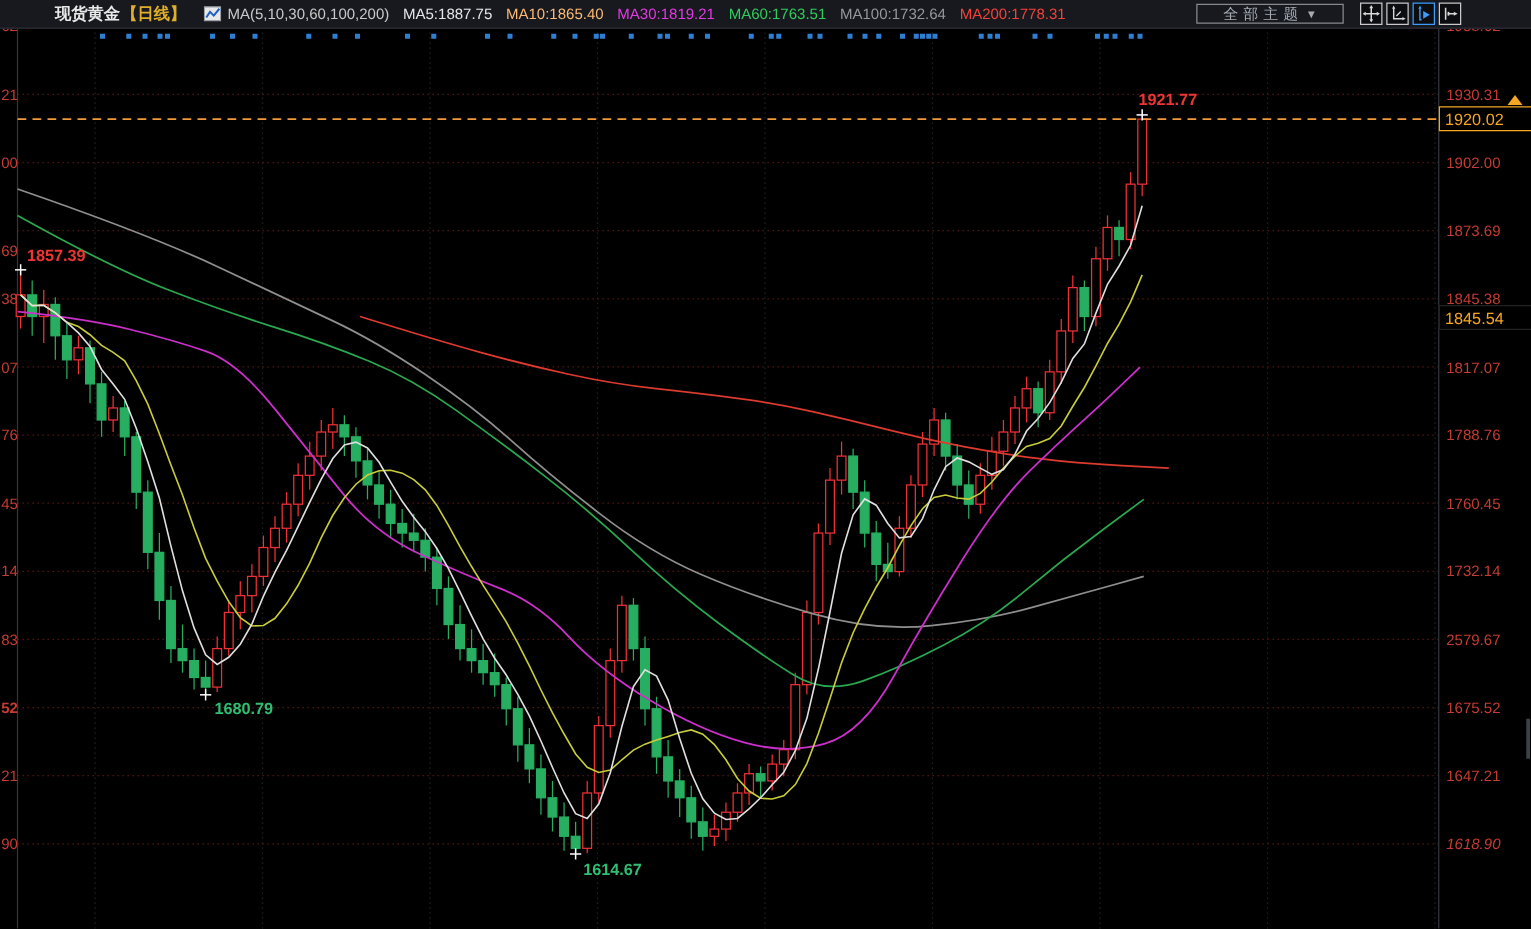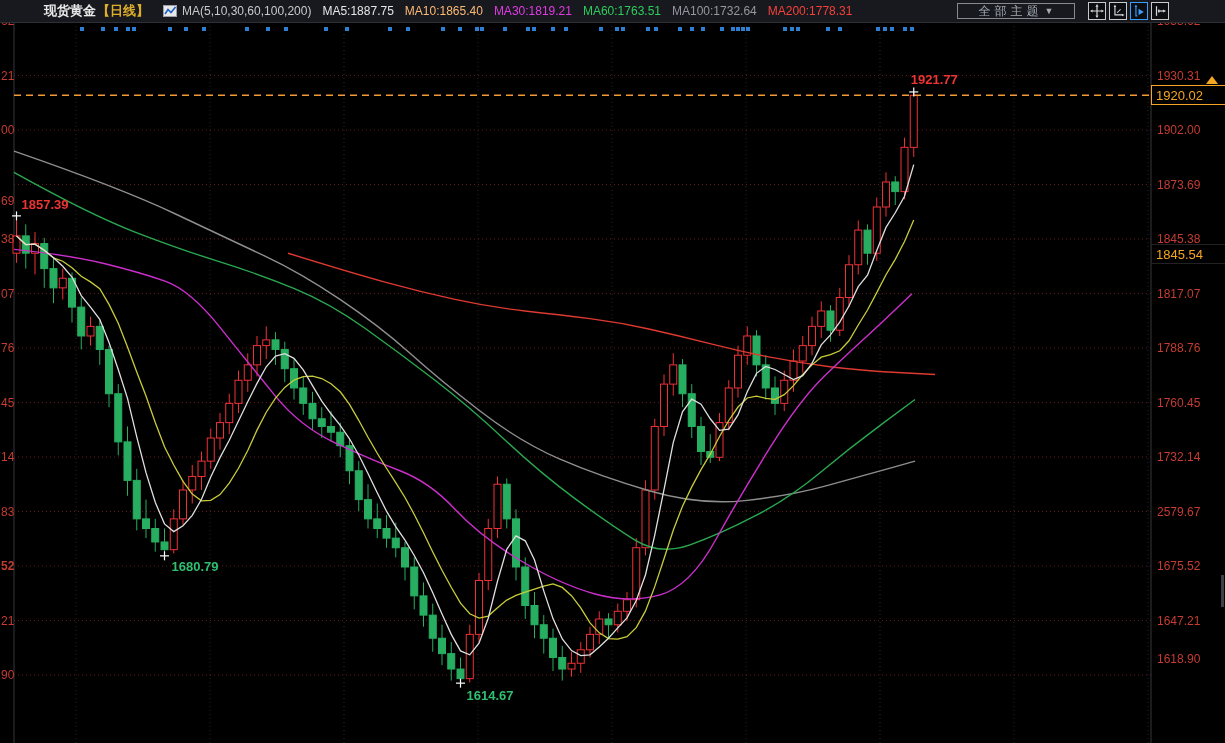--- a/index.html
+++ b/index.html
@@ -418,21 +418,21 @@
       <div class="axis-label" style="top: 123px;">1902.00</div>
       <div class="axis-label" style="top: 177.5px;">1873.69</div>
       <div class="axis-label" style="top: 232px;">1845.38</div>
       <div class="axis-label" style="top: 286.5px;">1817.07</div>
       <div class="axis-label" style="top: 341px;">1788.76</div>
       <div class="axis-label" style="top: 395.5px;">1760.45</div>
       <div class="axis-label" style="top: 450px;">1732.14</div>
       <div class="axis-label" style="top: 504.5px;">2579.67</div>
       <div class="axis-label" style="top: 559px;">1675.52</div>
       <div class="axis-label" style="top: 613.5px;">1647.21</div>
-      <div class="axis-label" style="top: 652px;">1618.90</div>
+      <div class="axis-label" style="top: 668px; font-style: italic;">1618.90</div>
     </div>
 
   <span class="up-arrow" id="price-arrow" style="left: 1206px; top: 76.3094px;"></span>
   <div class="price-box current" id="current-box" style="top: 85.3094px;">
     <span>1920.02</span>
   </div>
   <div class="price-box cost" id="cost-box" style="top: 244px;">
     <span>1845.54</span>
   </div>
   <div class="scroll-thumb"></div>

